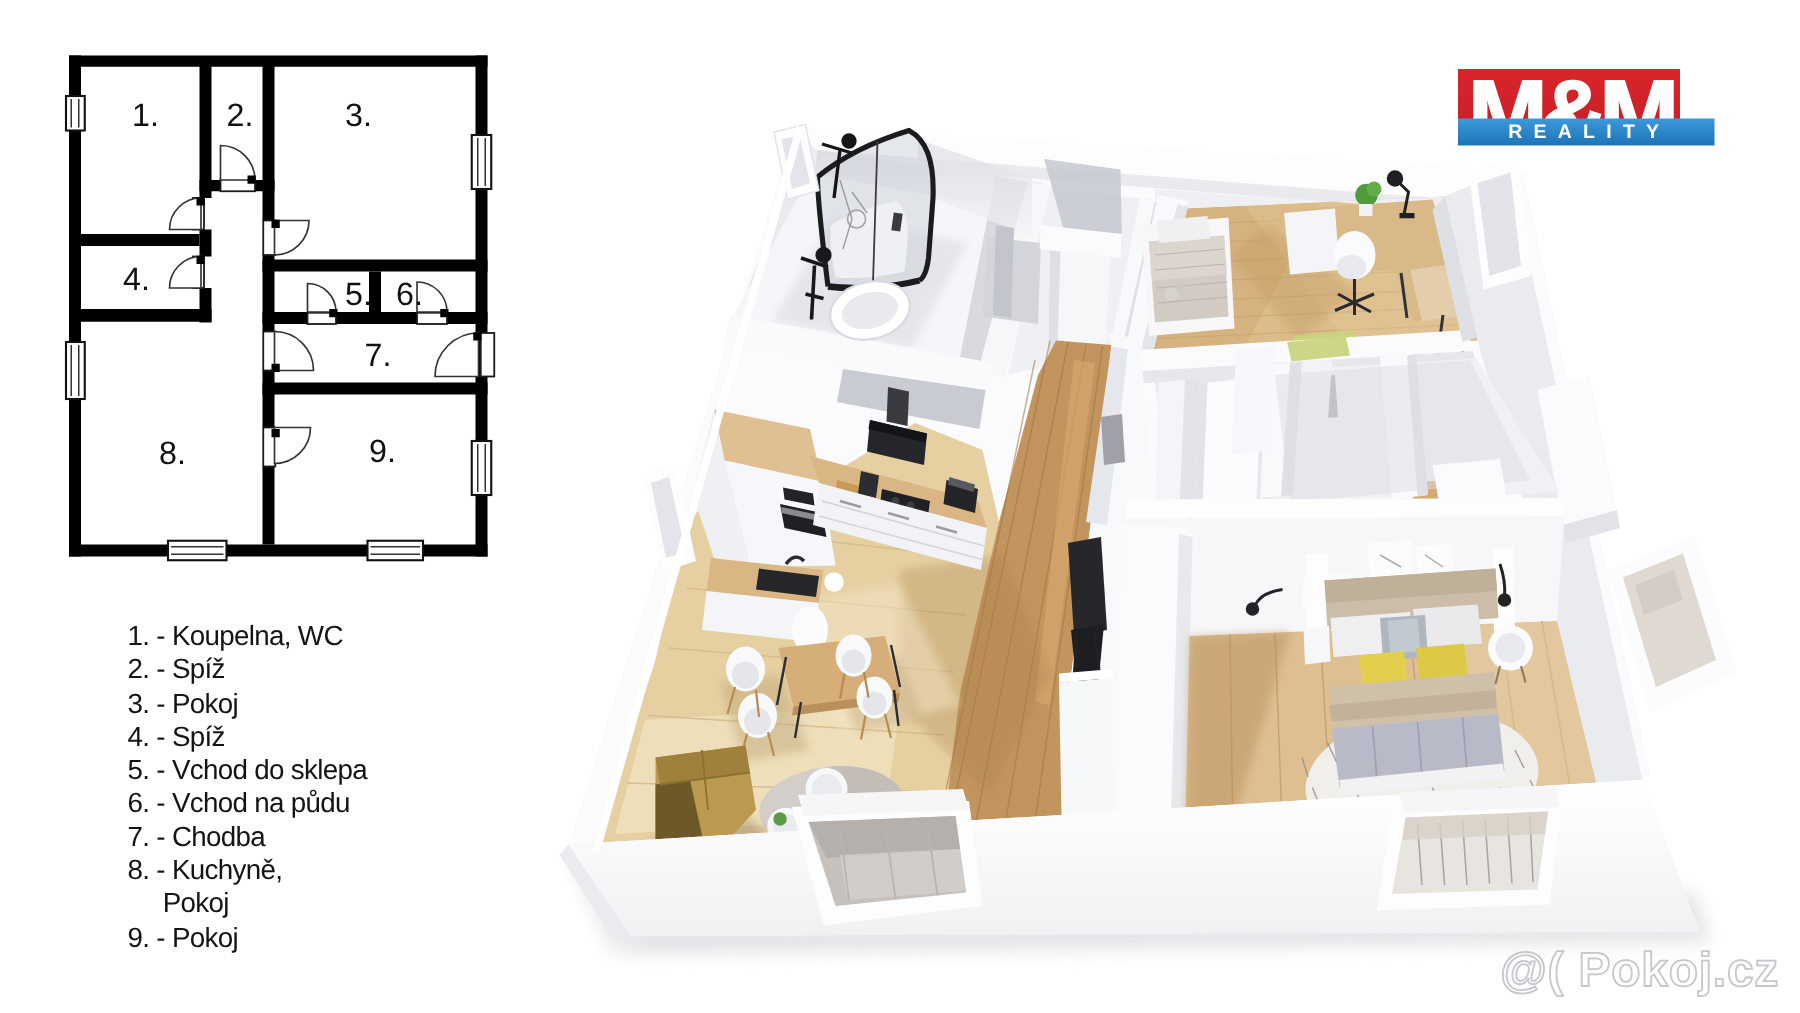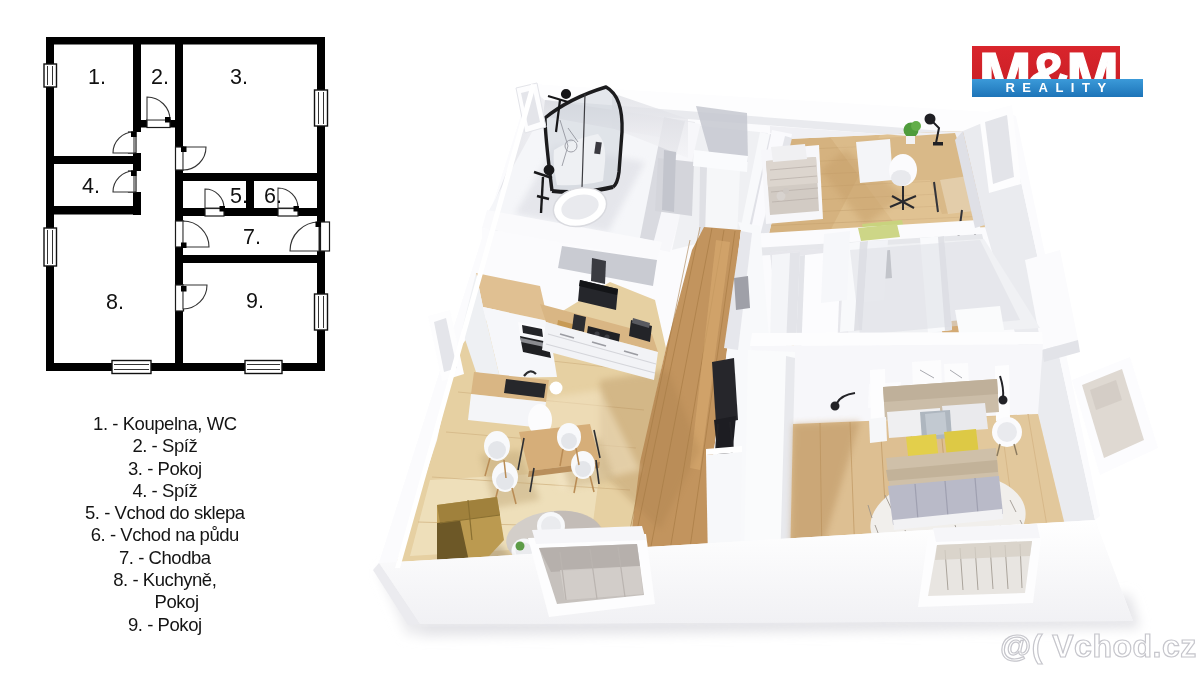--- a/index.html
+++ b/index.html
@@ -680,30 +680,30 @@
     <text x="273" y="203">6.</text>
 
     <text x="252" y="244">7.</text>
 
     <text x="115" y="309">8.</text>
 
     <text x="255" y="308">9.</text>
   </g>
 </svg>
 
-<div class="abs" style="left:85px;top:413px;font-size:18.5px;line-height:22.3px;letter-spacing:-0.45px;color:#141414;white-space:pre;text-align:center;">1. - Koupelna, WC
+<div class="abs" style="left:85px;top:413px;font-size:18.5px;line-height:22.3px;letter-spacing:-0.45px;color:#141414;white-space:pre;">1. - Koupelna, WC
 2. - Spíž
 3. - Pokoj
 4. - Spíž
 5. - Vchod do sklepa
 6. - Vchod na půdu
 7. - Chodba
 8. - Kuchyně,
      Pokoj
 9. - Pokoj</div>
 
 <div class="abs" style="left:972px;top:27px;width:148px;height:48px;background:linear-gradient(180deg,#d9252c,#c81e25);overflow:hidden;margin-top:19px;">
   <div class="abs" style="left:-4px;top:-2px;width:156px;height:78px;color:#ffffff;font-size:64px;line-height:64px;font-weight:700;letter-spacing:-6px;text-align:center;font-family:'Liberation Sans',sans-serif;-webkit-text-stroke:1.2px #ffffff;">M&amp;M</div>
 </div>
 <div class="abs" style="left:972px;top:79px;width:171px;height:18px;background:linear-gradient(180deg,#3b9ad9,#1d74b8);color:#ffffff;font-size:13px;font-weight:700;letter-spacing:7.5px;text-align:center;line-height:18px;font-family:'Liberation Sans',sans-serif;text-indent:4px;">REALITY</div>
 
-<div class="abs" style="left:1000px;top:628px;font-size:32px;font-weight:700;color:rgba(255,255,255,0.0);-webkit-text-stroke:1.2px #c6c6cc;letter-spacing:0.5px;">@( Vchod.cz</div>
+<div class="abs" style="left:1000px;top:628px;font-size:32px;font-weight:700;color:rgba(255,255,255,0.0);-webkit-text-stroke:1.2px #c6c6cc;letter-spacing:0.5px;">@( Pokoj.cz</div>
 </div>
 
 </body></html>

